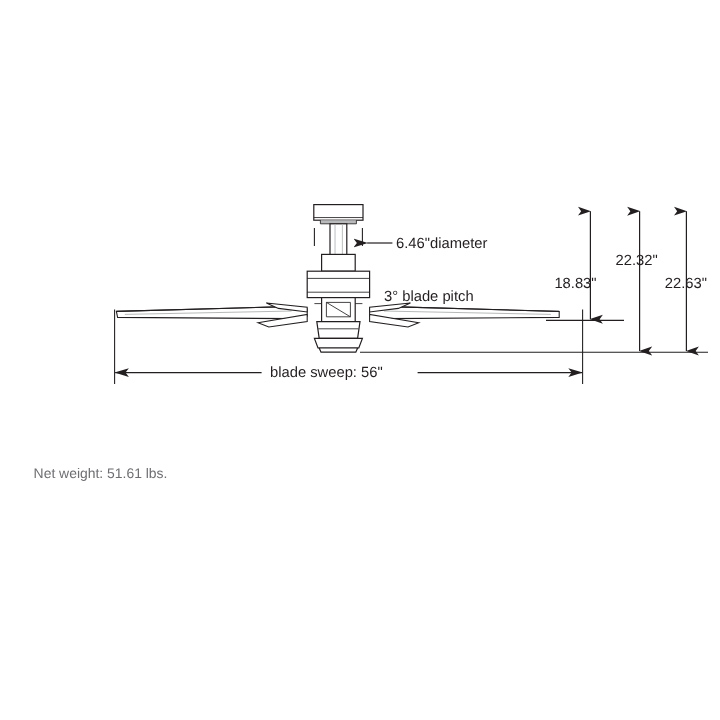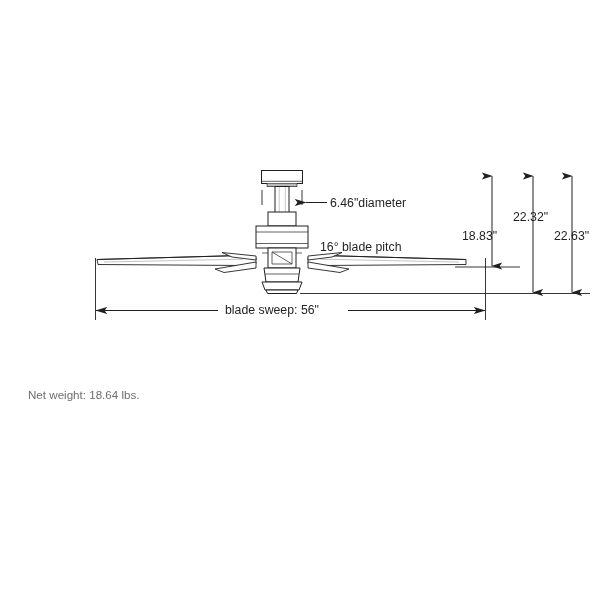--- a/index.html
+++ b/index.html
@@ -182,21 +182,21 @@
         <line x1="95.5" y1="258" x2="95.5" y2="320" stroke-width="0.9"></line>
         <line x1="485.5" y1="258" x2="485.5" y2="320" stroke-width="0.9"></line>
         <line x1="96" y1="310.5" x2="218" y2="310.5" marker-start="url(#arrLeft)"></line>
         <line x1="348" y1="310.5" x2="485" y2="310.5" marker-end="url(#arrRight)"></line>
       </g>
     </g>
   </svg>
 
 
   <div class="dim-label lbl-diameter">6.46"diameter</div>
-  <div class="dim-label lbl-pitch">16° blade pitch</div>
+  <div class="dim-label lbl-pitch">3° blade pitch</div>
   <div class="dim-label lbl-sweep">blade sweep: 56"</div>
   <div class="dim-label lbl-1883">18.83"</div>
   <div class="dim-label lbl-2232">22.32"</div>
   <div class="dim-label lbl-2263">22.63"</div>
 
-  <div class="net-weight">Net weight: 18.64 lbs.</div>
+  <div class="net-weight">Net weight: 51.61 lbs.</div>
 
 </div>
 
 </body></html>

